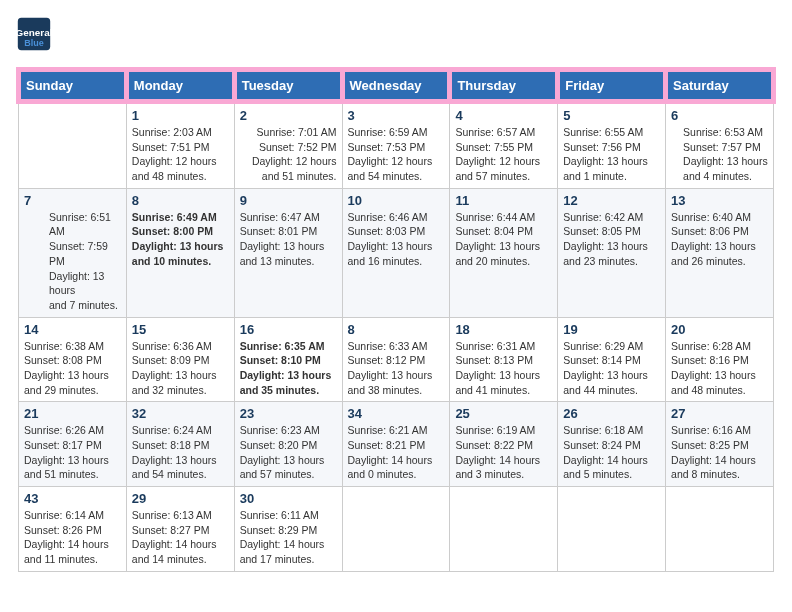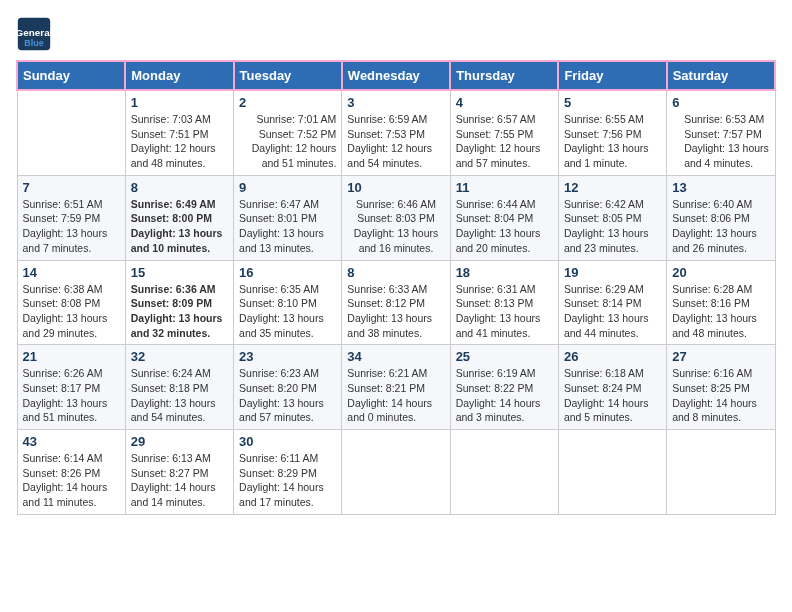--- a/index.html
+++ b/index.html
@@ -7,21 +7,21 @@
       font-family: Arial, sans-serif;
       background: #fff;
       width: 792px;
       min-height: 612px;
       padding: 16px;
     }
     .header-area {
       display: flex;
       justify-content: space-between;
       align-items: flex-start;
-      margin-bottom: 8px;
+      margin-bottom: 15px;
     }
     .logo {
       display: flex;
       align-items: center;
     }
     .logo-icon {
       width: 36px;
       height: 36px;
       margin-right: 4px;
     }
@@ -42,21 +42,21 @@
       border-collapse: collapse;
       font-size: 11px;
     }
     thead tr th {
       background-color: #2e6db4;
       color: #fff;
       text-align: left;
       padding: 6px 5px;
       font-size: 13px;
       font-weight: bold;
-      border: 2px solid #f9a8d4;
+      border: 5px solid #f9a8d4;
     }
     tbody tr td {
       border: 1px solid #ccc;
       vertical-align: top;
       padding: 4px 5px;
       min-height: 80px;
       height: 80px;
       width: calc(100% / 7);
     }
     .day-num {
@@ -107,21 +107,21 @@
       <th>Thursday</th>
       <th>Friday</th>
       <th>Saturday</th>
     </tr>
   </thead>
   <tbody id="calendar-body">
   <tr>
         <td class="empty-cell"></td>
         <td>
           <div class="day-num">1</div>
-          <div class="day-info" style="white-space: pre-line;">Sunrise: 7:03 AM
+          <div class="day-info" style="white-space: pre-line;">Sunrise: 2:03 AM
 Sunset: 7:51 PM
 Daylight: 12 hours
 and 48 minutes.</div>
         </td>
         <td>
           <div class="day-num">2</div>
           <div class="day-info" style="white-space: pre-line; text-align: right;">Sunrise: 7:01 AM
 Sunset: 7:52 PM
 Daylight: 12 hours
 and 51 minutes.</div>
@@ -151,42 +151,42 @@
           <div class="day-num">6</div>
           <div class="day-info" style="white-space: pre-line; margin-left: 12px;">Sunrise: 6:53 AM
 Sunset: 7:57 PM
 Daylight: 13 hours
 and 4 minutes.</div>
         </td>
       </tr>
       <tr>
         <td>
           <div class="day-num">7</div>
-          <div class="day-info" style="white-space: pre-line;">Sunrise: 6:51 AM
+          <div class="day-info" style="white-space: pre-line; margin-left: 25px;">Sunrise: 6:51 AM
 Sunset: 7:59 PM
 Daylight: 13 hours
 and 7 minutes.</div>
         </td>
         <td>
           <div class="day-num">8</div>
           <div class="day-info" style="white-space: pre-line; font-weight: bold;">Sunrise: 6:49 AM
 Sunset: 8:00 PM
 Daylight: 13 hours
 and 10 minutes.</div>
         </td>
         <td>
           <div class="day-num">9</div>
           <div class="day-info" style="white-space: pre-line;">Sunrise: 6:47 AM
 Sunset: 8:01 PM
 Daylight: 13 hours
 and 13 minutes.</div>
         </td>
         <td>
           <div class="day-num">10</div>
-          <div class="day-info" style="white-space: pre-line; text-align: center;">Sunrise: 6:46 AM
+          <div class="day-info" style="white-space: pre-line;">Sunrise: 6:46 AM
 Sunset: 8:03 PM
 Daylight: 13 hours
 and 16 minutes.</div>
         </td>
         <td>
           <div class="day-num">11</div>
           <div class="day-info" style="white-space: pre-line;">Sunrise: 6:44 AM
 Sunset: 8:04 PM
 Daylight: 13 hours
 and 20 minutes.</div>
@@ -209,28 +209,28 @@
       <tr>
         <td>
           <div class="day-num">14</div>
           <div class="day-info" style="white-space: pre-line;">Sunrise: 6:38 AM
 Sunset: 8:08 PM
 Daylight: 13 hours
 and 29 minutes.</div>
         </td>
         <td>
           <div class="day-num">15</div>
-          <div class="day-info" style="white-space: pre-line; font-weight: bold;">Sunrise: 6:36 AM
+          <div class="day-info" style="white-space: pre-line;">Sunrise: 6:36 AM
 Sunset: 8:09 PM
 Daylight: 13 hours
 and 32 minutes.</div>
         </td>
         <td>
           <div class="day-num">16</div>
-          <div class="day-info" style="white-space: pre-line;">Sunrise: 6:35 AM
+          <div class="day-info" style="white-space: pre-line; font-weight: bold;">Sunrise: 6:35 AM
 Sunset: 8:10 PM
 Daylight: 13 hours
 and 35 minutes.</div>
         </td>
         <td>
           <div class="day-num">8</div>
           <div class="day-info" style="white-space: pre-line;">Sunrise: 6:33 AM
 Sunset: 8:12 PM
 Daylight: 13 hours
 and 38 minutes.</div>

